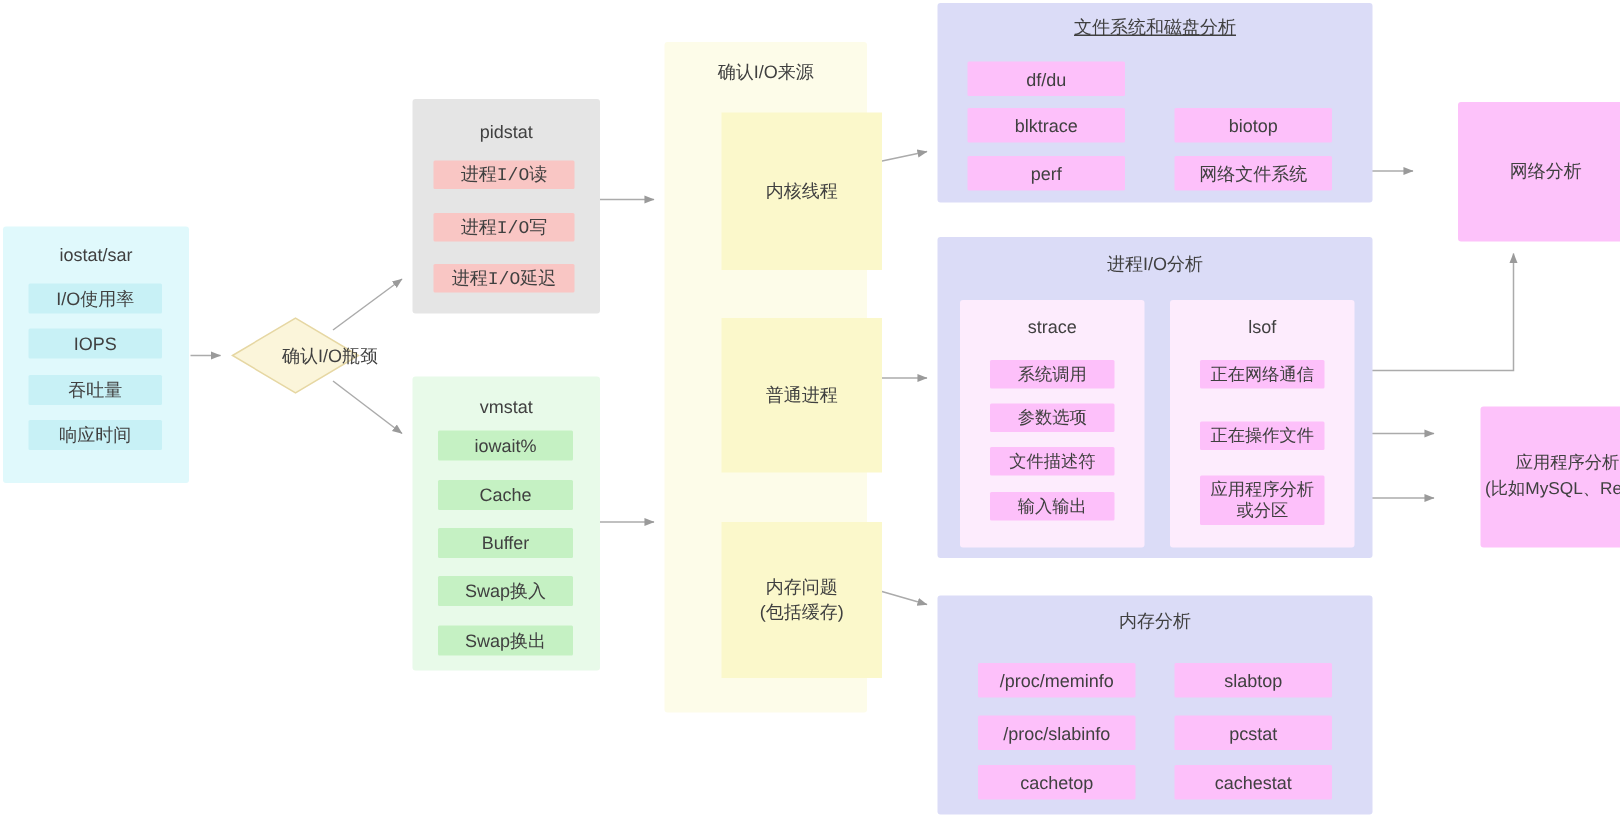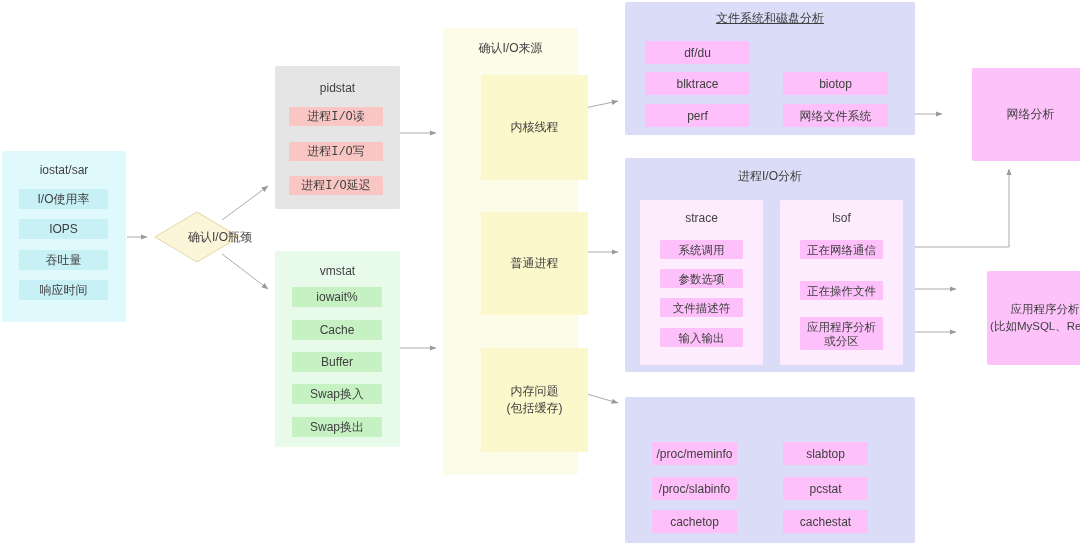--- a/index.html
+++ b/index.html
@@ -94,21 +94,21 @@
   #process-io { left: 625px; top: 158px; width: 290px; height: 214px; }
   #process-io .node-title { margin-top: 11px; }
   .tool-panel { position: absolute; top: 42px; width: 123px; height: 165px; border-radius: 2px; }
   .tool-panel .node-title { margin-top: 14px; }
   .tool-panel .chip { left: 20px; width: 83px; height: 19px; font-size: 11.5px; }
   #strace-panel { left: 15px; }
   #lsof-panel { left: 155px; }
 
   #memory { left: 625px; top: 397px; width: 290px; height: 146px; }
   #memory .node-title { margin-top: 10px; }
-  #memory .chip { width: 85px; height: 23px; }
+  #memory .chip { width: 105px; height: 23px; }
 
   #network { left: 949px; top: 68px; width: 117px; height: 93px; }
   #application { left: 964px; top: 271px; width: 116px; height: 94px; font-size: 11.5px; }
 
   #decision-label { left: 153px; top: 212px; width: 88px; height: 50px; }
 </style>
 </head>
 <body>
 
 <div class="canvas">
@@ -193,20 +193,21 @@
     <div class="tool-panel pink-inner" id="lsof-panel">
       <div class="node-title">lsof</div>
       <div class="chip pink-chip" style="top:40px">正在网络通信</div>
       <div class="chip pink-chip" style="top:81px">正在操作文件</div>
       <div class="chip pink-chip" style="top:117px;height:33px">应用程序分析
 或分区</div>
     </div>
   </div>
 
   <div class="node purple-box" id="memory">
+    <div class="node-title">内存分析</div>
     <div class="chip pink-chip" style="left:27px;top:45px">/proc/meminfo</div>
     <div class="chip pink-chip" style="left:27px;top:80px">/proc/slabinfo</div>
     <div class="chip pink-chip" style="left:27px;top:113px">cachetop</div>
     <div class="chip pink-chip" style="left:158px;top:45px">slabtop</div>
     <div class="chip pink-chip" style="left:158px;top:80px">pcstat</div>
     <div class="chip pink-chip" style="left:158px;top:113px">cachestat</div>
   </div>
 
   <div class="center-label pink-box node" id="network">网络分析</div>
 

